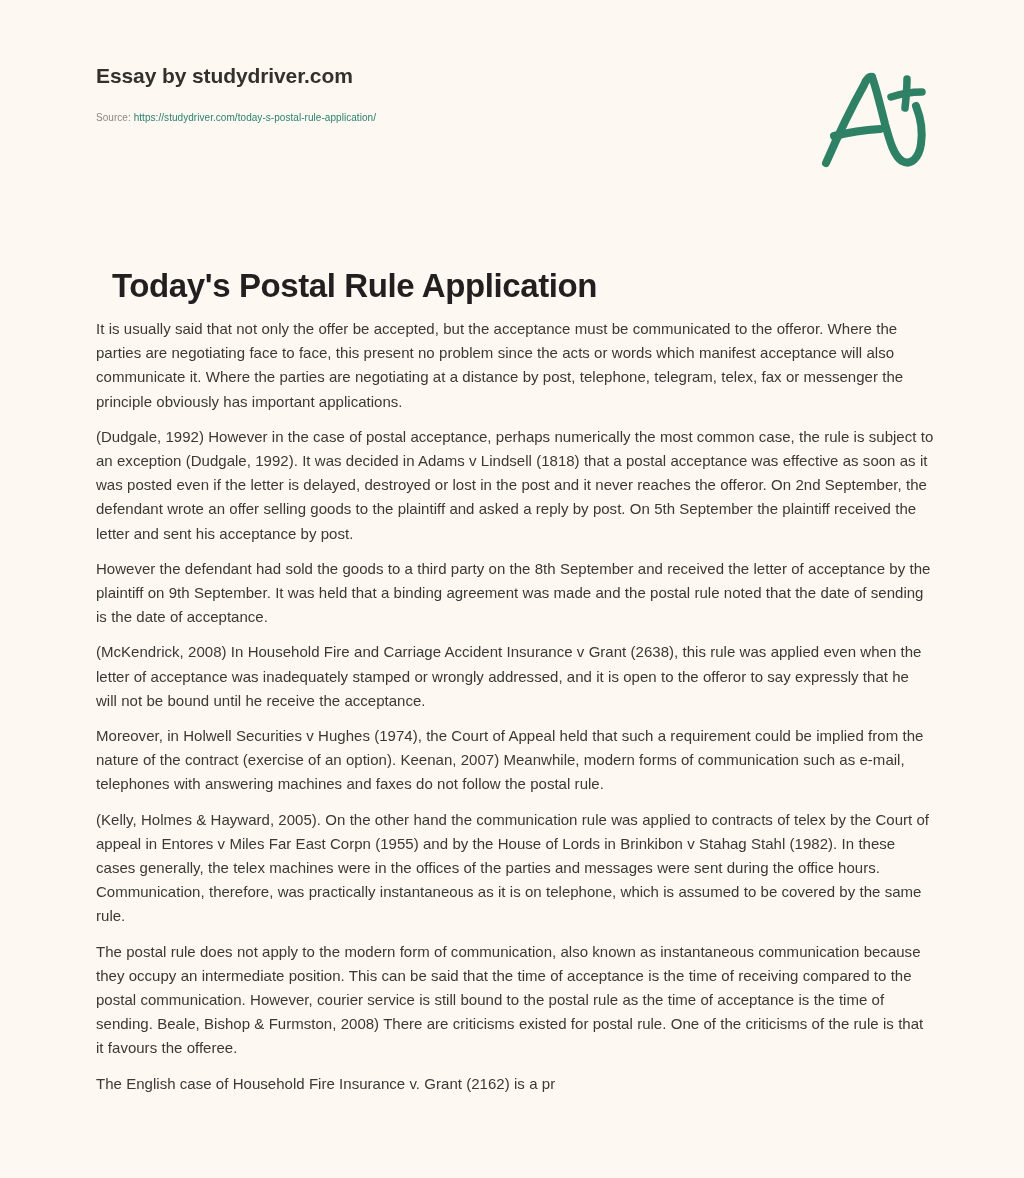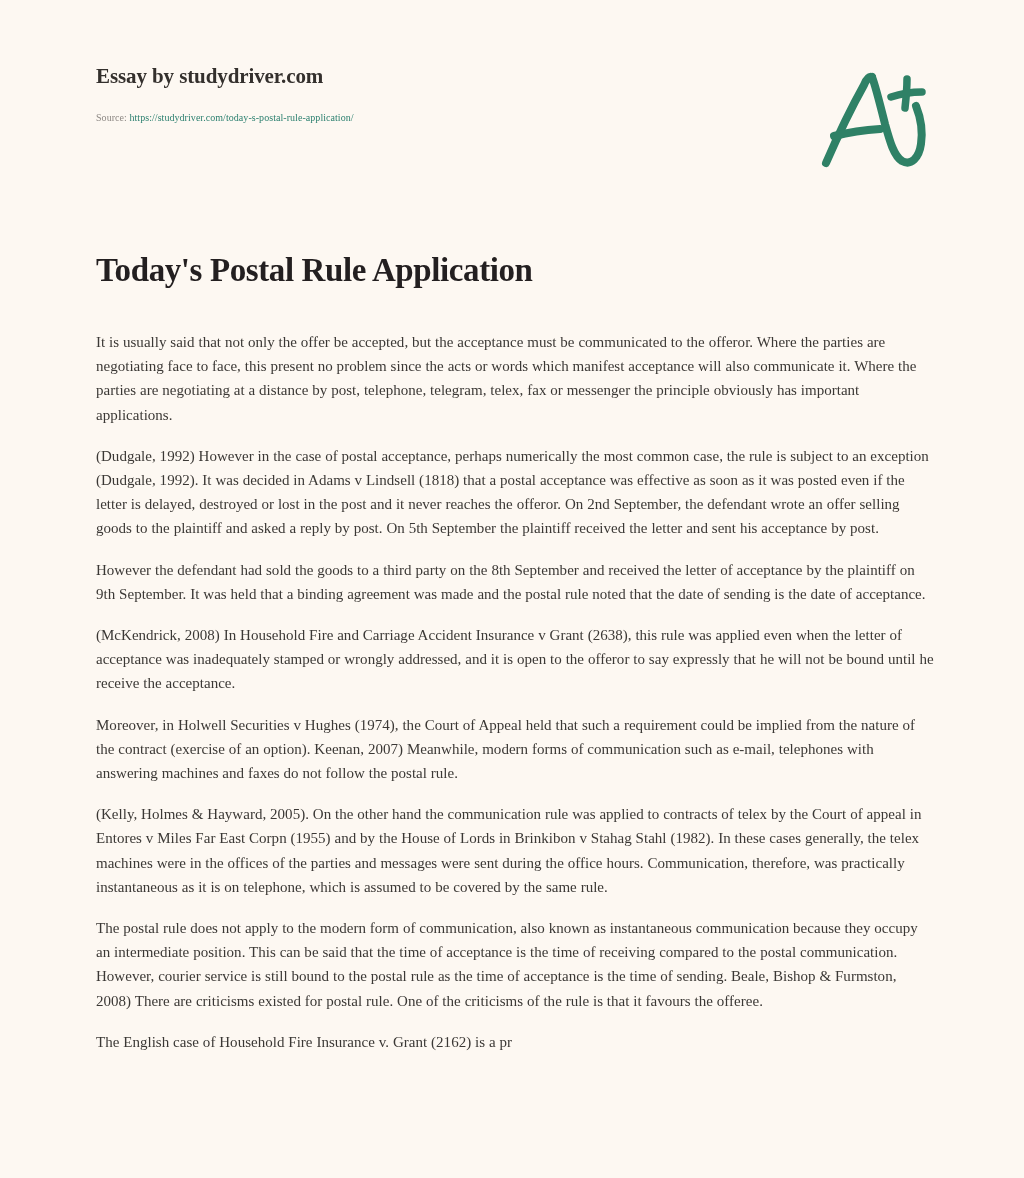--- a/index.html
+++ b/index.html
@@ -14,21 +14,20 @@
     font-family: "Liberation Sans", sans-serif;
     overflow: hidden;
     position: relative;
   }
 
   .page {
     position: relative;
     width: 888px;
     height: 1178px;
     box-sizing: border-box;
-    font-family: Liberation Serif, serif;
   }
 
   
   .header {
     position: absolute;
     left: 0;
     top: 0;
     width: 1024px;
     height: 200px;
   }
@@ -78,38 +77,38 @@
     display: block;
     width: 124px;
     height: 104px;
   }
 
   
   .doc-title {
     position: absolute;
     left: 96px;
     top: 248px;
-    margin: 0;
+    margin: 16px;
     font-size: 33px;
     font-weight: bold;
     color: #231f20;
     letter-spacing: -0.4px;
     line-height: 44px;
   }
 
   
   .body-copy {
     position: absolute;
     left: 96px;
     top: 313px;
     width: 838px;
   }
 
   .body-copy p {
-    margin: 17px 0 11px 0;
+    margin: 4px 0 11px 0;
     font-size: 15px;
     line-height: 24.2px;
     color: #3b3835;
     letter-spacing: 0.02px;
     text-align: left;
     word-spacing: 0.1px;
   }
 
   .body-copy p:last-child {
     margin-bottom: 0;

